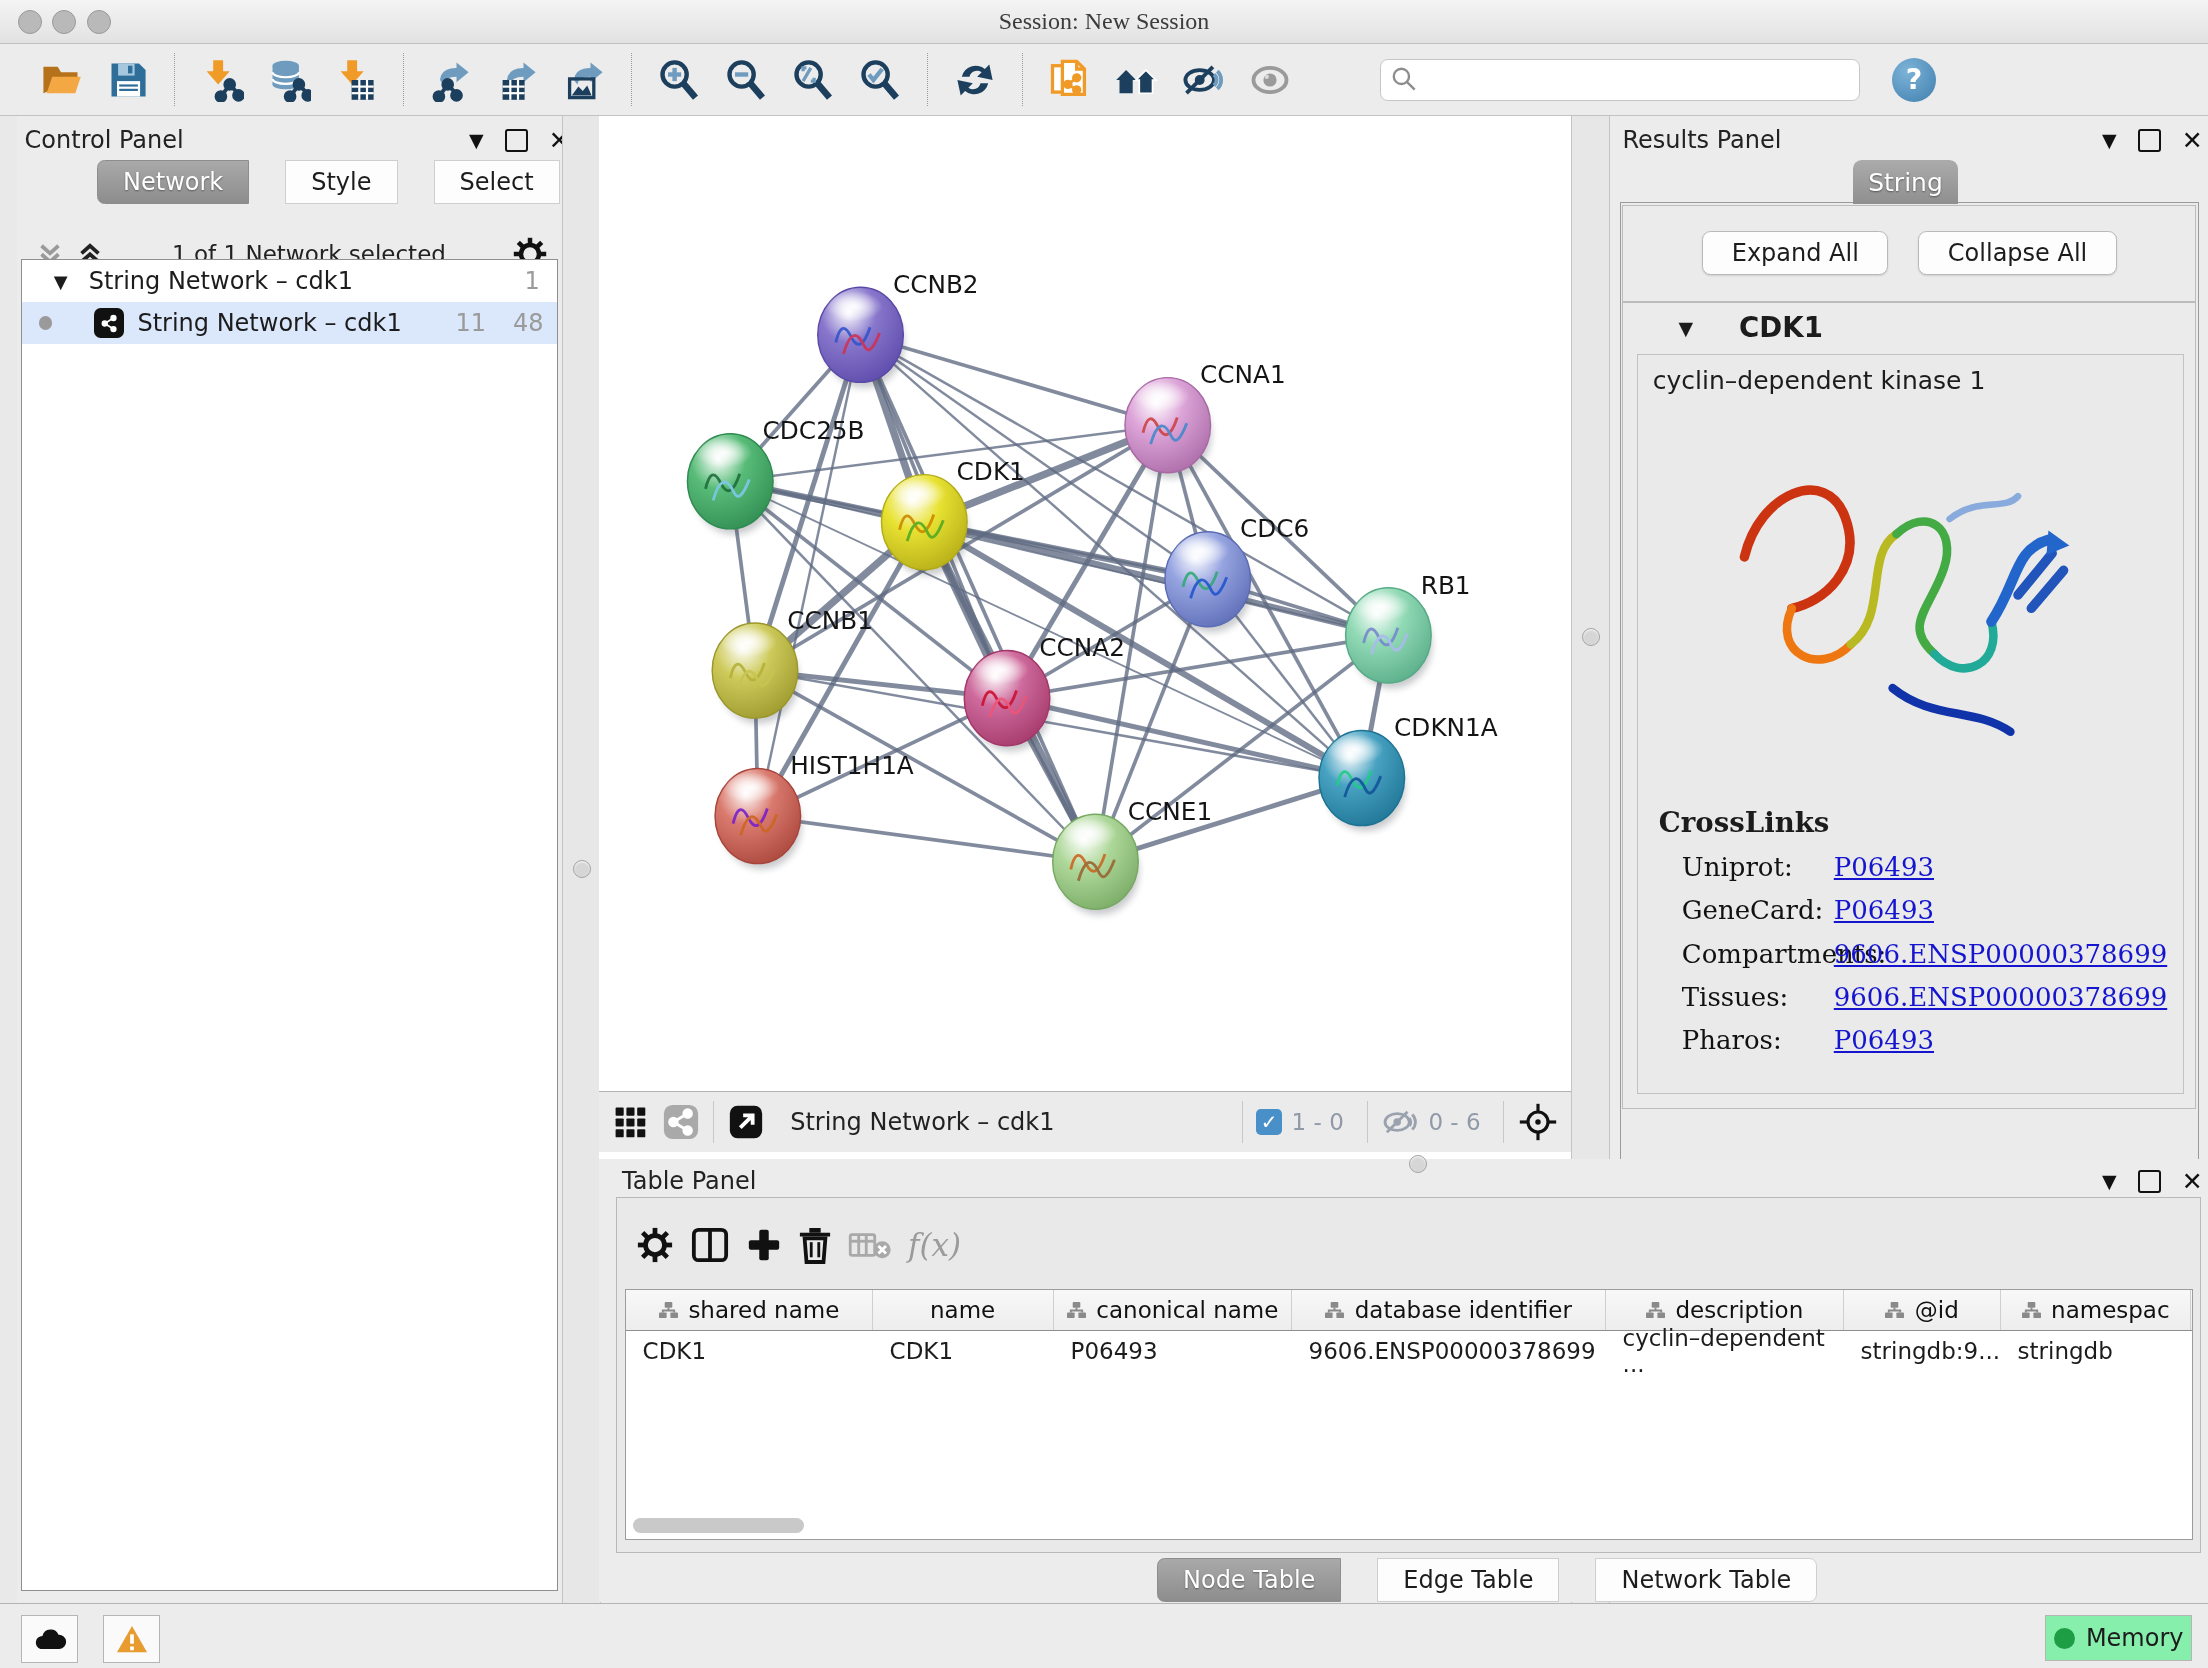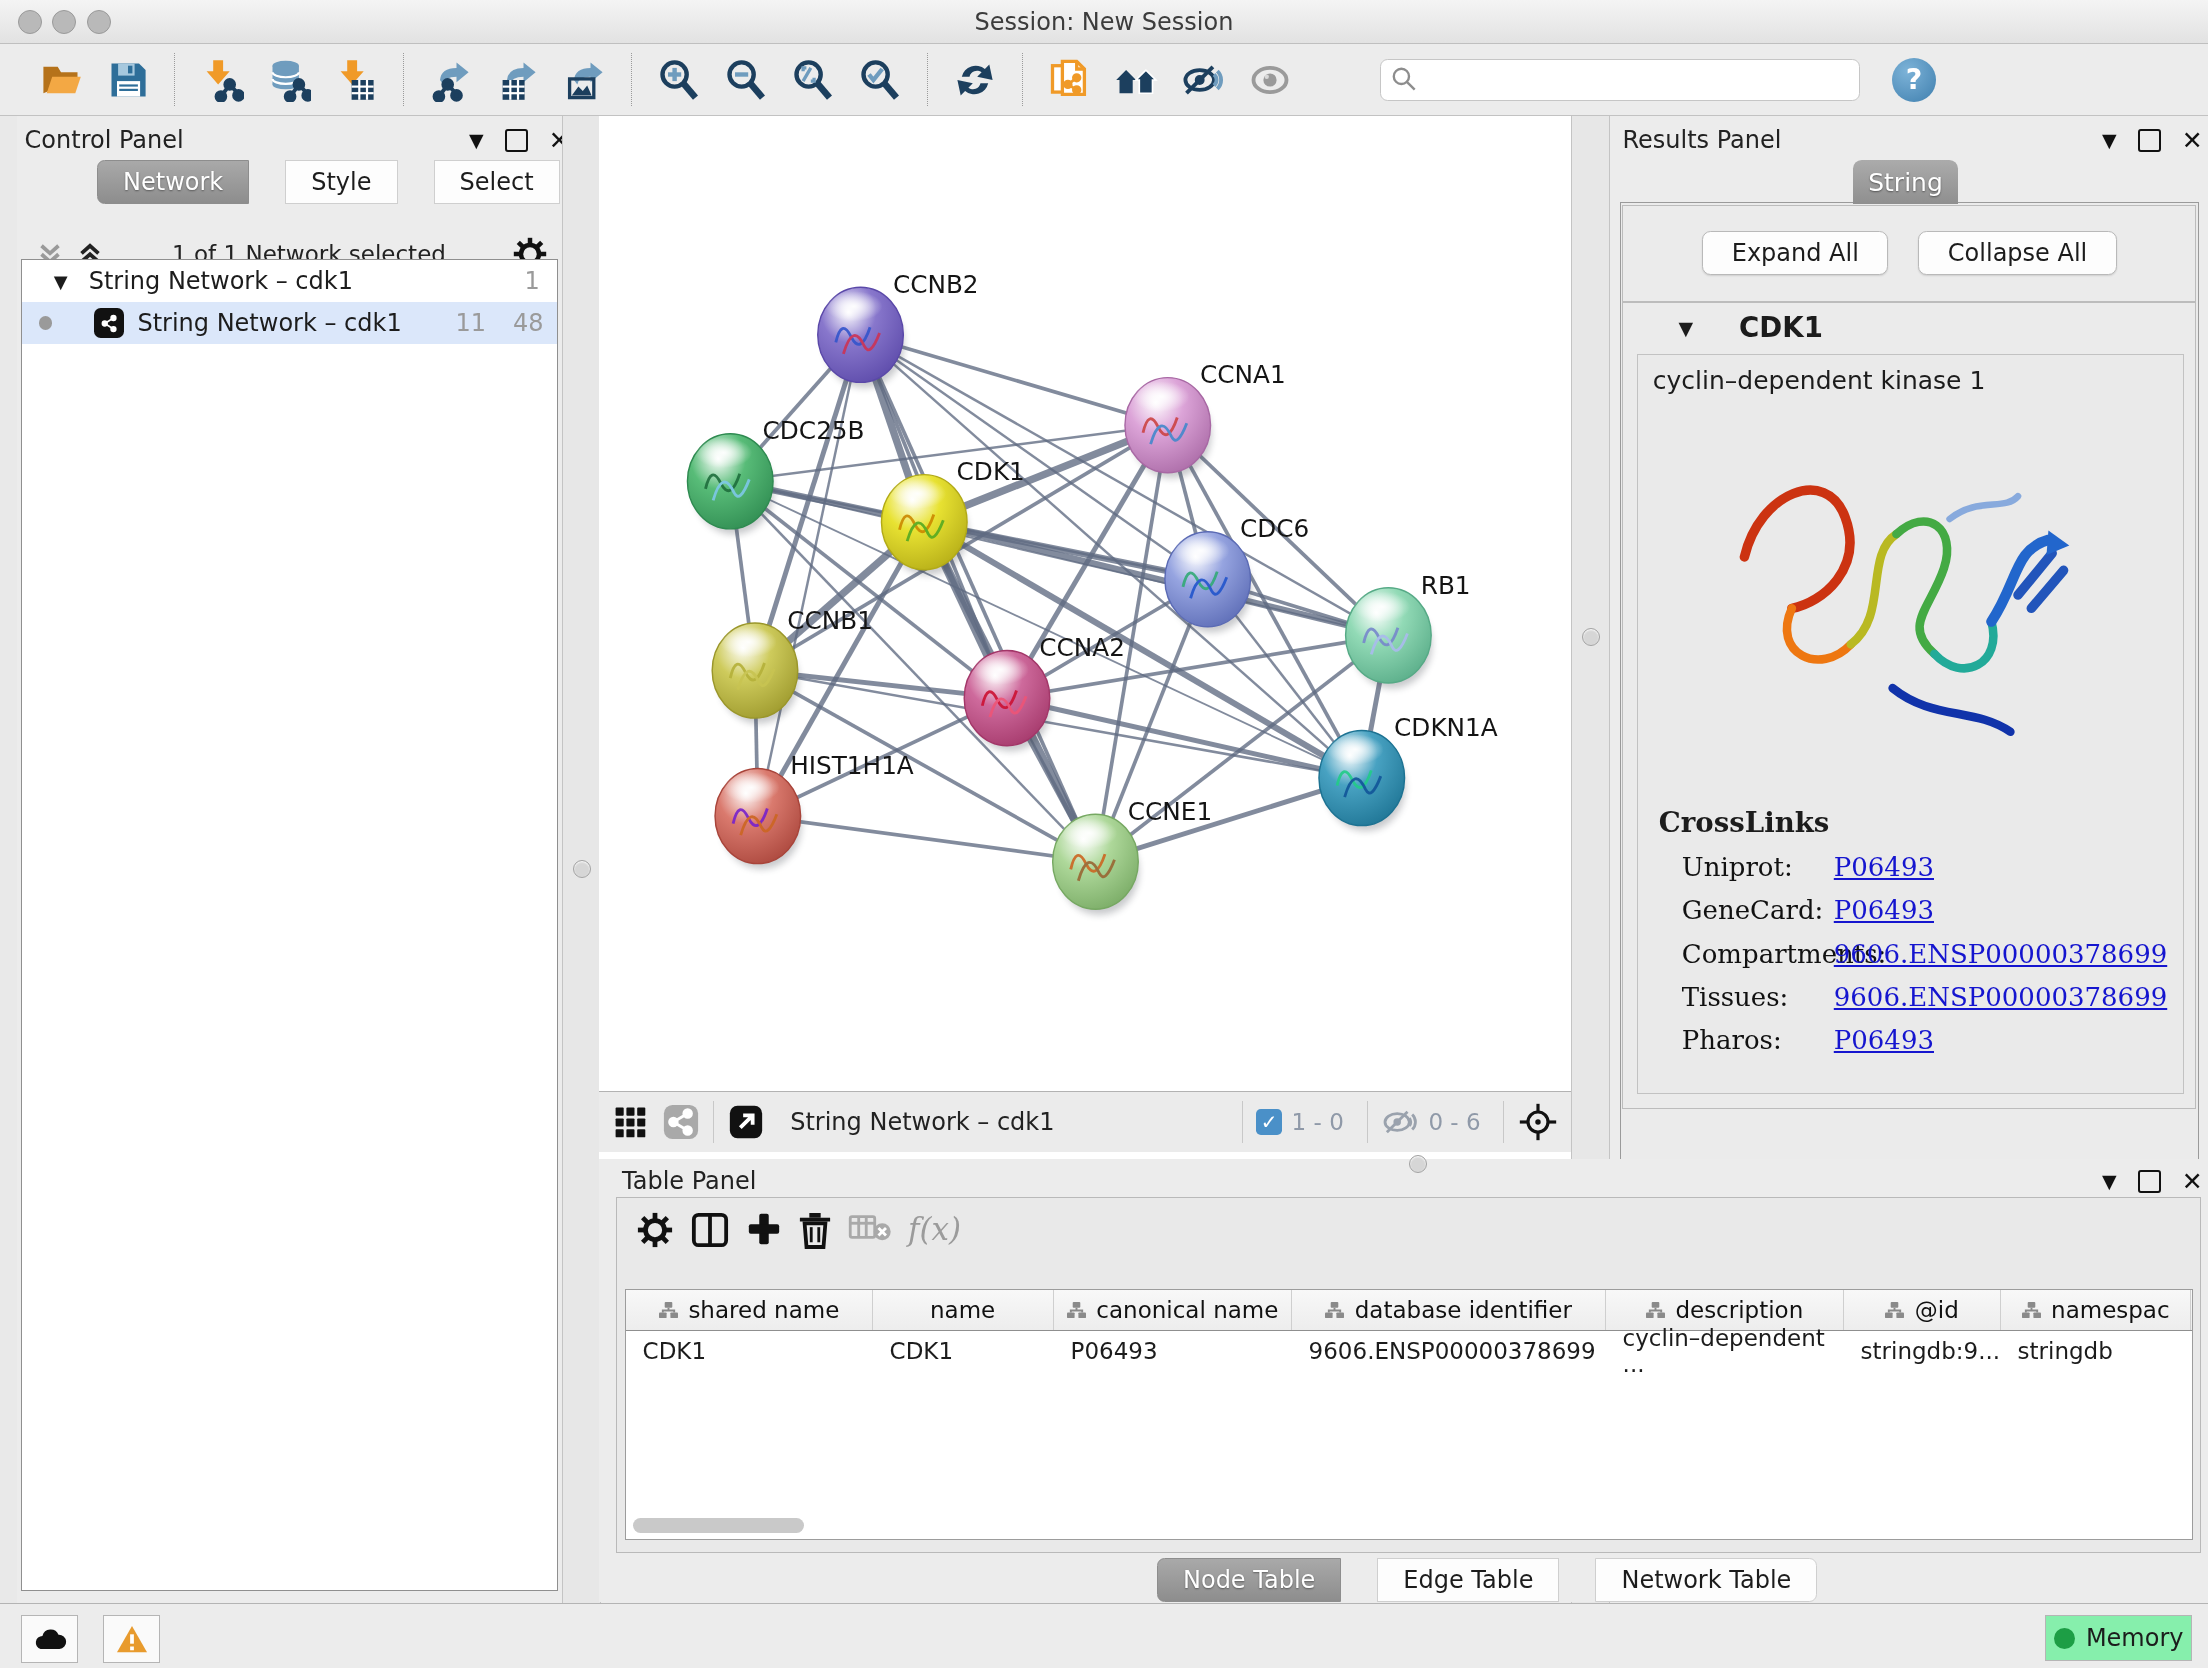--- a/index.html
+++ b/index.html
@@ -4,21 +4,21 @@
 <style>
   html,body{margin:0;padding:0;}
   body{width:2208px;height:1668px;position:relative;background:#ececec;
        font-family:"DejaVu Sans","Liberation Sans",sans-serif;color:#1c1c1c;overflow:hidden;}
   .abs{position:absolute;}
   
   #titlebar{left:0;top:0;width:2208px;height:43px;background:linear-gradient(#f4f4f4,#e2e2e2);
             border-bottom:1px solid #bfbfbf;}
   .tlight{position:absolute;top:9.5px;width:22px;height:22px;border-radius:50%;
           background:#b9b9b9;border:1px solid #9a9a9a;}
-  #wtitle{position:absolute;top:7.6px;left:0;width:100%;text-align:center;font-size:24px;color:#3c3c3c;}
+  #wtitle{position:absolute;top:7.6px;left:0;width:100%;text-align:center;font-size:24px;color:#3c3c3c;font-family:Liberation Serif, serif;}
   
   #toolbar{left:0;top:44px;width:2208px;height:72px;background:#ececec;border-bottom:1px solid #c2c2c2;
            display:flex;align-items:center;padding-left:27px;box-sizing:border-box;}
   .tbtn{width:67px;height:59px;display:flex;align-items:center;justify-content:center;border-radius:5.7px;}
   .tsep{width:0;height:53px;border-left:1.9px dotted #9a9a9a;margin:0 13.3px;}
   #searchbox{margin-left:76px;width:480px;height:42px;background:#fff;border:1.9px solid #c6c6c6;
              border-radius:7.6px;display:flex;align-items:center;padding-left:9.5px;box-sizing:border-box;}
   #searchbox input{border:none;outline:none;font-size:23px;width:409px;background:transparent;
              font-family:"DejaVu Sans",sans-serif;}
   #helpbtn{width:44px;height:44px;border-radius:50%;background:radial-gradient(circle at 35% 30%,#7db3d8,#3f7fae);
@@ -84,21 +84,21 @@
   .xlheading{font-family:"DejaVu Serif","Liberation Serif",serif;font-weight:bold;font-size:27.6px;
              margin:17px 0 5.7px 21px;}
   .xlrow{display:flex;font-family:"DejaVu Serif","Liberation Serif",serif;font-size:26px;
          margin:13.3px 0 0 44px;}
   .xlrow .lbl{width:152px;color:#111;}
   .xlrow a{color:#1515cf;text-decoration:underline;}
   
   #tablepanel{left:599px;top:1159px;width:1609px;height:443px;background:#ececec;}
   #tpbox{position:absolute;left:17px;top:38px;width:1583px;height:354px;background:#e9e9e9;
          border:1px solid #b9b9b9;}
-  #tptoolbar{position:absolute;left:19px;top:13.3px;height:67px;display:flex;gap:16px;}
+  #tptoolbar{position:absolute;left:19px;top:13.3px;height:67px;display:flex;align-items:center;gap:16px;}
   #tptable{position:absolute;left:7.6px;top:91px;width:1566px;height:249px;background:#fff;
            border:1px solid #9c9c9c;overflow:hidden;}
   #thdr{display:flex;height:40px;background:linear-gradient(#f8f8f8,#ededed);border-bottom:1.9px solid #8f8f8f;}
   .thcell{display:flex;align-items:center;justify-content:center;gap:9.5px;font-size:23px;color:#111;
           border-right:1px solid #cfcfcf;box-sizing:border-box;flex:none;}
   #trowvals{display:flex;height:40px;}
   .tdcell{font-size:23px;padding-left:17px;display:flex;align-items:center;box-sizing:border-box;flex:none;}
   #hscroll{position:absolute;left:7.6px;bottom:5.7px;width:171px;height:15px;background:#c9c9c9;border-radius:7.6px;}
   #tptabs{position:absolute;left:522px;top:399px;display:flex;}
   

